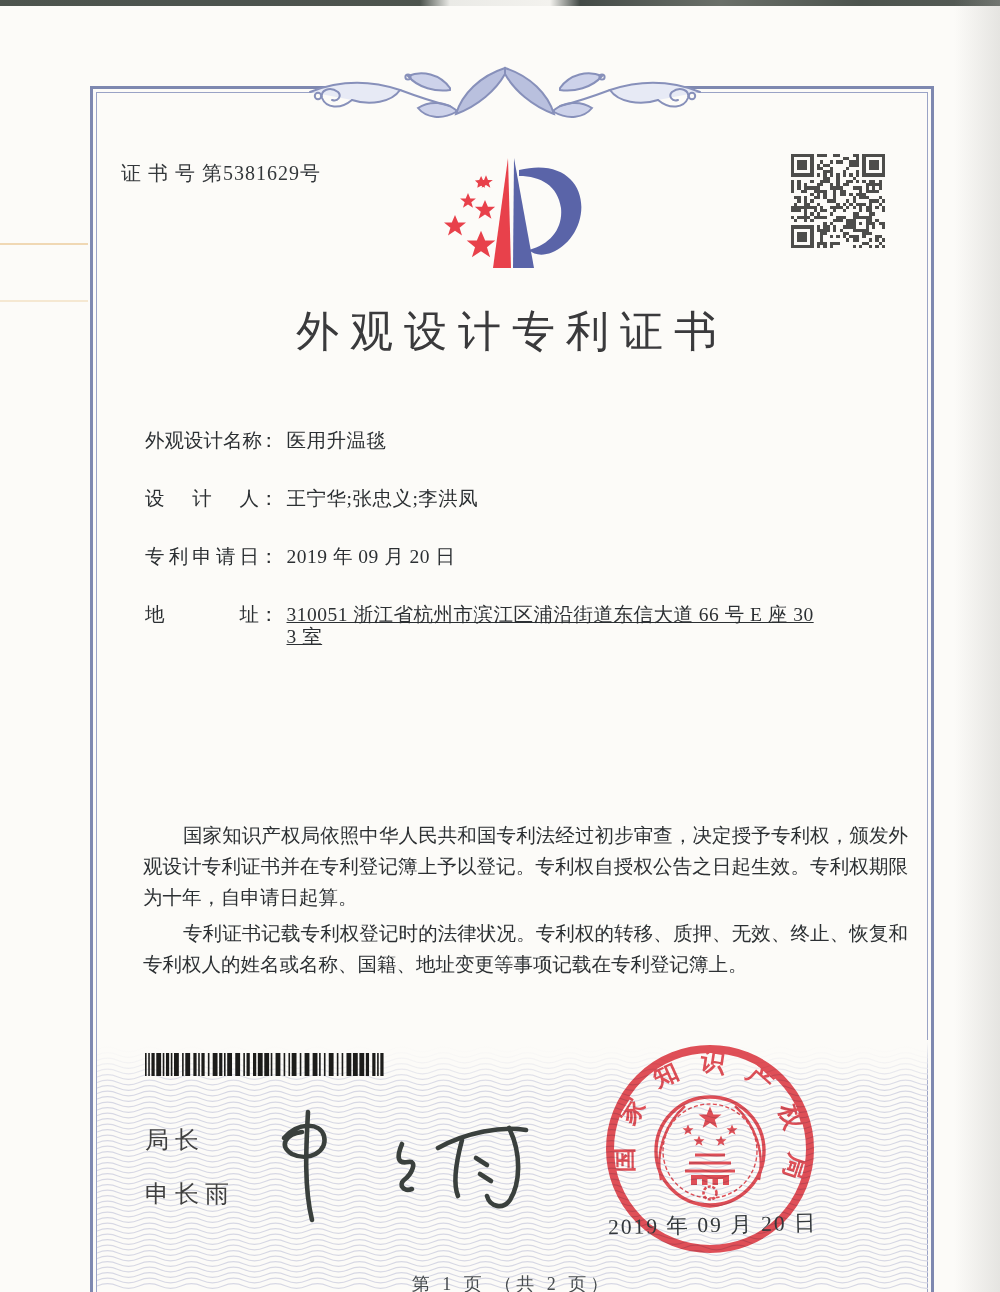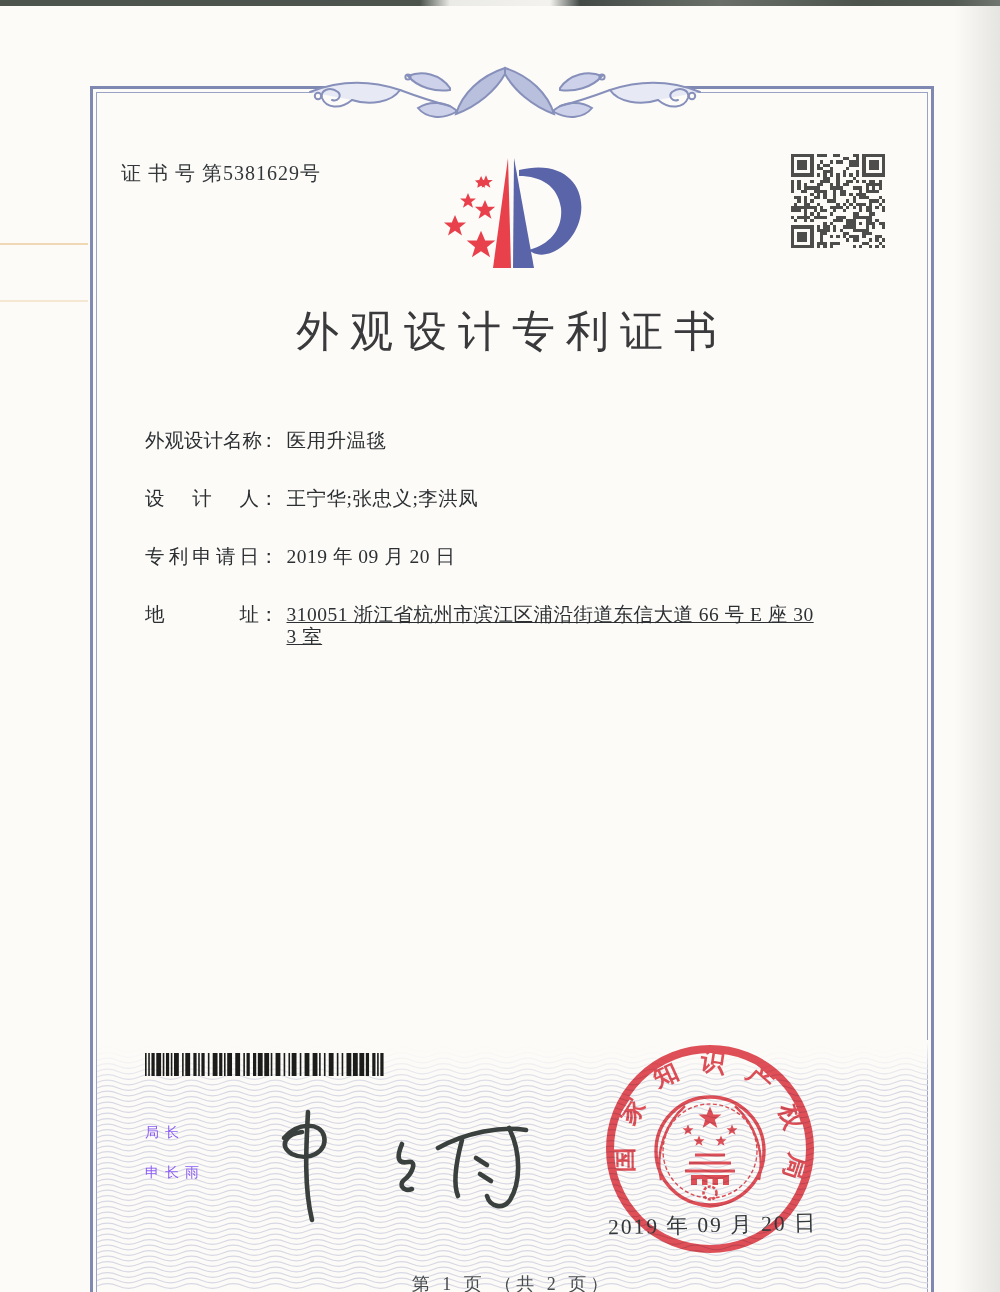--- a/index.html
+++ b/index.html
@@ -38,21 +38,21 @@
   .grant-num{display:inline-block;margin-left:52px;}
   
   .paras{position:absolute;left:143px;top:820px;width:765px;font-size:19.5px;line-height:31px;
     text-align:justify;color:#2c3033;}
   .para{text-indent:2.05em;margin:0 0 5px 0;}
   
   .waves{position:absolute;left:97px;top:1040px;}
   .waves-fade{position:absolute;left:97px;top:1040px;width:831px;height:48px;
     background:linear-gradient(#fcfbf8,rgba(252,251,248,0));}
   .barcode{position:absolute;left:145px;top:1053px;}
-  .officer{position:absolute;left:145px;top:1124px;font-size:14px;letter-spacing:6px;color:#8b5cf6;}
+  .officer{position:absolute;left:145px;top:1124px;font-size:24px;letter-spacing:6px;color:#404040;}
   .officer .name{margin-top:22px;}
   .signature{position:absolute;left:262px;top:1096px;}
   .seal{position:absolute;left:595px;top:1034px;mix-blend-mode:multiply;}
   .seal-date{position:absolute;left:608px;top:1210px;font-size:21.5px;letter-spacing:2px;
     color:#33383b;transform:rotate(-1.2deg);}
   .footer{position:absolute;left:90px;right:66px;top:1272px;text-align:center;
     font-size:18px;letter-spacing:4px;color:#474c4f;}
 </style>
 </head>
 <body>
@@ -424,20 +424,24 @@
       <span class="flabel">设计人</span><span class="fcolon">：</span><span class="fvalue">王宁华;张忠义;李洪凤</span>
     </div>
     <div class="frow">
       <span class="flabel">专利申请日</span><span class="fcolon">：</span><span class="fvalue">2019 年 09 月 20 日</span>
     </div>
     <div class="frow addr">
       <span class="flabel">地址</span><span class="fcolon">：</span><span class="fvalue"><span>310051  浙江省杭州市滨江区浦沿街道东信大道 66 号 E 座 30</span><br><span>3 室</span></span>
     </div>
   </div>
 
+  <div class="paras">
+    <p class="para">国家知识产权局依照中华人民共和国专利法经过初步审查，决定授予专利权，颁发外观设计专利证书并在专利登记簿上予以登记。专利权自授权公告之日起生效。专利权期限为十年，自申请日起算。</p>
+    <p class="para">专利证书记载专利权登记时的法律状况。专利权的转移、质押、无效、终止、恢复和专利权人的姓名或名称、国籍、地址变更等事项记载在专利登记簿上。</p>
+  </div>
 
   <svg class="waves" id="waves" width="831" height="252" viewBox="0 0 831 252">
       <path d="M0 4 c 7 -3.2, 14 -3.2, 21 0 c 7 3.2, 14 3.2, 21 0 c 7 -3.2, 14 -3.2, 21 0 c 7 3.2, 14 3.2, 21 0 c 7 -3.2, 14 -3.2, 21 0 c 7 3.2, 14 3.2, 21 0 c 7 -3.2, 14 -3.2, 21 0 c 7 3.2, 14 3.2, 21 0 c 7 -3.2, 14 -3.2, 21 0 c 7 3.2, 14 3.2, 21 0 c 7 -3.2, 14 -3.2, 21 0 c 7 3.2, 14 3.2, 21 0 c 7 -3.2, 14 -3.2, 21 0 c 7 3.2, 14 3.2, 21 0 c 7 -3.2, 14 -3.2, 21 0 c 7 3.2, 14 3.2, 21 0 c 7 -3.2, 14 -3.2, 21 0 c 7 3.2, 14 3.2, 21 0 c 7 -3.2, 14 -3.2, 21 0 c 7 3.2, 14 3.2, 21 0 c 7 -3.2, 14 -3.2, 21 0 c 7 3.2, 14 3.2, 21 0 c 7 -3.2, 14 -3.2, 21 0 c 7 3.2, 14 3.2, 21 0 c 7 -3.2, 14 -3.2, 21 0 c 7 3.2, 14 3.2, 21 0 c 7 -3.2, 14 -3.2, 21 0 c 7 3.2, 14 3.2, 21 0 c 7 -3.2, 14 -3.2, 21 0 c 7 3.2, 14 3.2, 21 0 c 7 -3.2, 14 -3.2, 21 0 c 7 3.2, 14 3.2, 21 0 c 7 -3.2, 14 -3.2, 21 0 c 7 3.2, 14 3.2, 21 0 c 7 -3.2, 14 -3.2, 21 0 c 7 3.2, 14 3.2, 21 0 c 7 -3.2, 14 -3.2, 21 0 c 7 3.2, 14 3.2, 21 0 c 7 -3.2, 14 -3.2, 21 0 c 7 3.2, 14 3.2, 21 0" fill="none" stroke="#d7d8e4" stroke-width="1.1" opacity="0.00"></path>
       <path d="M0 9.5 c 7 -3.2, 14 -3.2, 21 0 c 7 3.2, 14 3.2, 21 0 c 7 -3.2, 14 -3.2, 21 0 c 7 3.2, 14 3.2, 21 0 c 7 -3.2, 14 -3.2, 21 0 c 7 3.2, 14 3.2, 21 0 c 7 -3.2, 14 -3.2, 21 0 c 7 3.2, 14 3.2, 21 0 c 7 -3.2, 14 -3.2, 21 0 c 7 3.2, 14 3.2, 21 0 c 7 -3.2, 14 -3.2, 21 0 c 7 3.2, 14 3.2, 21 0 c 7 -3.2, 14 -3.2, 21 0 c 7 3.2, 14 3.2, 21 0 c 7 -3.2, 14 -3.2, 21 0 c 7 3.2, 14 3.2, 21 0 c 7 -3.2, 14 -3.2, 21 0 c 7 3.2, 14 3.2, 21 0 c 7 -3.2, 14 -3.2, 21 0 c 7 3.2, 14 3.2, 21 0 c 7 -3.2, 14 -3.2, 21 0 c 7 3.2, 14 3.2, 21 0 c 7 -3.2, 14 -3.2, 21 0 c 7 3.2, 14 3.2, 21 0 c 7 -3.2, 14 -3.2, 21 0 c 7 3.2, 14 3.2, 21 0 c 7 -3.2, 14 -3.2, 21 0 c 7 3.2, 14 3.2, 21 0 c 7 -3.2, 14 -3.2, 21 0 c 7 3.2, 14 3.2, 21 0 c 7 -3.2, 14 -3.2, 21 0 c 7 3.2, 14 3.2, 21 0 c 7 -3.2, 14 -3.2, 21 0 c 7 3.2, 14 3.2, 21 0 c 7 -3.2, 14 -3.2, 21 0 c 7 3.2, 14 3.2, 21 0 c 7 -3.2, 14 -3.2, 21 0 c 7 3.2, 14 3.2, 21 0 c 7 -3.2, 14 -3.2, 21 0 c 7 3.2, 14 3.2, 21 0" fill="none" stroke="#d7d8e4" stroke-width="1.1" opacity="0.17"></path>
       <path d="M0 15 c 7 -3.2, 14 -3.2, 21 0 c 7 3.2, 14 3.2, 21 0 c 7 -3.2, 14 -3.2, 21 0 c 7 3.2, 14 3.2, 21 0 c 7 -3.2, 14 -3.2, 21 0 c 7 3.2, 14 3.2, 21 0 c 7 -3.2, 14 -3.2, 21 0 c 7 3.2, 14 3.2, 21 0 c 7 -3.2, 14 -3.2, 21 0 c 7 3.2, 14 3.2, 21 0 c 7 -3.2, 14 -3.2, 21 0 c 7 3.2, 14 3.2, 21 0 c 7 -3.2, 14 -3.2, 21 0 c 7 3.2, 14 3.2, 21 0 c 7 -3.2, 14 -3.2, 21 0 c 7 3.2, 14 3.2, 21 0 c 7 -3.2, 14 -3.2, 21 0 c 7 3.2, 14 3.2, 21 0 c 7 -3.2, 14 -3.2, 21 0 c 7 3.2, 14 3.2, 21 0 c 7 -3.2, 14 -3.2, 21 0 c 7 3.2, 14 3.2, 21 0 c 7 -3.2, 14 -3.2, 21 0 c 7 3.2, 14 3.2, 21 0 c 7 -3.2, 14 -3.2, 21 0 c 7 3.2, 14 3.2, 21 0 c 7 -3.2, 14 -3.2, 21 0 c 7 3.2, 14 3.2, 21 0 c 7 -3.2, 14 -3.2, 21 0 c 7 3.2, 14 3.2, 21 0 c 7 -3.2, 14 -3.2, 21 0 c 7 3.2, 14 3.2, 21 0 c 7 -3.2, 14 -3.2, 21 0 c 7 3.2, 14 3.2, 21 0 c 7 -3.2, 14 -3.2, 21 0 c 7 3.2, 14 3.2, 21 0 c 7 -3.2, 14 -3.2, 21 0 c 7 3.2, 14 3.2, 21 0 c 7 -3.2, 14 -3.2, 21 0 c 7 3.2, 14 3.2, 21 0" fill="none" stroke="#d7d8e4" stroke-width="1.1" opacity="0.33"></path>
       <path d="M0 20.5 c 7 -3.2, 14 -3.2, 21 0 c 7 3.2, 14 3.2, 21 0 c 7 -3.2, 14 -3.2, 21 0 c 7 3.2, 14 3.2, 21 0 c 7 -3.2, 14 -3.2, 21 0 c 7 3.2, 14 3.2, 21 0 c 7 -3.2, 14 -3.2, 21 0 c 7 3.2, 14 3.2, 21 0 c 7 -3.2, 14 -3.2, 21 0 c 7 3.2, 14 3.2, 21 0 c 7 -3.2, 14 -3.2, 21 0 c 7 3.2, 14 3.2, 21 0 c 7 -3.2, 14 -3.2, 21 0 c 7 3.2, 14 3.2, 21 0 c 7 -3.2, 14 -3.2, 21 0 c 7 3.2, 14 3.2, 21 0 c 7 -3.2, 14 -3.2, 21 0 c 7 3.2, 14 3.2, 21 0 c 7 -3.2, 14 -3.2, 21 0 c 7 3.2, 14 3.2, 21 0 c 7 -3.2, 14 -3.2, 21 0 c 7 3.2, 14 3.2, 21 0 c 7 -3.2, 14 -3.2, 21 0 c 7 3.2, 14 3.2, 21 0 c 7 -3.2, 14 -3.2, 21 0 c 7 3.2, 14 3.2, 21 0 c 7 -3.2, 14 -3.2, 21 0 c 7 3.2, 14 3.2, 21 0 c 7 -3.2, 14 -3.2, 21 0 c 7 3.2, 14 3.2, 21 0 c 7 -3.2, 14 -3.2, 21 0 c 7 3.2, 14 3.2, 21 0 c 7 -3.2, 14 -3.2, 21 0 c 7 3.2, 14 3.2, 21 0 c 7 -3.2, 14 -3.2, 21 0 c 7 3.2, 14 3.2, 21 0 c 7 -3.2, 14 -3.2, 21 0 c 7 3.2, 14 3.2, 21 0 c 7 -3.2, 14 -3.2, 21 0 c 7 3.2, 14 3.2, 21 0" fill="none" stroke="#d7d8e4" stroke-width="1.1" opacity="0.50"></path>
       <path d="M0 26 c 7 -3.2, 14 -3.2, 21 0 c 7 3.2, 14 3.2, 21 0 c 7 -3.2, 14 -3.2, 21 0 c 7 3.2, 14 3.2, 21 0 c 7 -3.2, 14 -3.2, 21 0 c 7 3.2, 14 3.2, 21 0 c 7 -3.2, 14 -3.2, 21 0 c 7 3.2, 14 3.2, 21 0 c 7 -3.2, 14 -3.2, 21 0 c 7 3.2, 14 3.2, 21 0 c 7 -3.2, 14 -3.2, 21 0 c 7 3.2, 14 3.2, 21 0 c 7 -3.2, 14 -3.2, 21 0 c 7 3.2, 14 3.2, 21 0 c 7 -3.2, 14 -3.2, 21 0 c 7 3.2, 14 3.2, 21 0 c 7 -3.2, 14 -3.2, 21 0 c 7 3.2, 14 3.2, 21 0 c 7 -3.2, 14 -3.2, 21 0 c 7 3.2, 14 3.2, 21 0 c 7 -3.2, 14 -3.2, 21 0 c 7 3.2, 14 3.2, 21 0 c 7 -3.2, 14 -3.2, 21 0 c 7 3.2, 14 3.2, 21 0 c 7 -3.2, 14 -3.2, 21 0 c 7 3.2, 14 3.2, 21 0 c 7 -3.2, 14 -3.2, 21 0 c 7 3.2, 14 3.2, 21 0 c 7 -3.2, 14 -3.2, 21 0 c 7 3.2, 14 3.2, 21 0 c 7 -3.2, 14 -3.2, 21 0 c 7 3.2, 14 3.2, 21 0 c 7 -3.2, 14 -3.2, 21 0 c 7 3.2, 14 3.2, 21 0 c 7 -3.2, 14 -3.2, 21 0 c 7 3.2, 14 3.2, 21 0 c 7 -3.2, 14 -3.2, 21 0 c 7 3.2, 14 3.2, 21 0 c 7 -3.2, 14 -3.2, 21 0 c 7 3.2, 14 3.2, 21 0" fill="none" stroke="#d7d8e4" stroke-width="1.1" opacity="0.67"></path>
       <path d="M0 31.5 c 7 -3.2, 14 -3.2, 21 0 c 7 3.2, 14 3.2, 21 0 c 7 -3.2, 14 -3.2, 21 0 c 7 3.2, 14 3.2, 21 0 c 7 -3.2, 14 -3.2, 21 0 c 7 3.2, 14 3.2, 21 0 c 7 -3.2, 14 -3.2, 21 0 c 7 3.2, 14 3.2, 21 0 c 7 -3.2, 14 -3.2, 21 0 c 7 3.2, 14 3.2, 21 0 c 7 -3.2, 14 -3.2, 21 0 c 7 3.2, 14 3.2, 21 0 c 7 -3.2, 14 -3.2, 21 0 c 7 3.2, 14 3.2, 21 0 c 7 -3.2, 14 -3.2, 21 0 c 7 3.2, 14 3.2, 21 0 c 7 -3.2, 14 -3.2, 21 0 c 7 3.2, 14 3.2, 21 0 c 7 -3.2, 14 -3.2, 21 0 c 7 3.2, 14 3.2, 21 0 c 7 -3.2, 14 -3.2, 21 0 c 7 3.2, 14 3.2, 21 0 c 7 -3.2, 14 -3.2, 21 0 c 7 3.2, 14 3.2, 21 0 c 7 -3.2, 14 -3.2, 21 0 c 7 3.2, 14 3.2, 21 0 c 7 -3.2, 14 -3.2, 21 0 c 7 3.2, 14 3.2, 21 0 c 7 -3.2, 14 -3.2, 21 0 c 7 3.2, 14 3.2, 21 0 c 7 -3.2, 14 -3.2, 21 0 c 7 3.2, 14 3.2, 21 0 c 7 -3.2, 14 -3.2, 21 0 c 7 3.2, 14 3.2, 21 0 c 7 -3.2, 14 -3.2, 21 0 c 7 3.2, 14 3.2, 21 0 c 7 -3.2, 14 -3.2, 21 0 c 7 3.2, 14 3.2, 21 0 c 7 -3.2, 14 -3.2, 21 0 c 7 3.2, 14 3.2, 21 0" fill="none" stroke="#d7d8e4" stroke-width="1.1" opacity="0.83"></path>
       <path d="M0 37 c 7 -3.2, 14 -3.2, 21 0 c 7 3.2, 14 3.2, 21 0 c 7 -3.2, 14 -3.2, 21 0 c 7 3.2, 14 3.2, 21 0 c 7 -3.2, 14 -3.2, 21 0 c 7 3.2, 14 3.2, 21 0 c 7 -3.2, 14 -3.2, 21 0 c 7 3.2, 14 3.2, 21 0 c 7 -3.2, 14 -3.2, 21 0 c 7 3.2, 14 3.2, 21 0 c 7 -3.2, 14 -3.2, 21 0 c 7 3.2, 14 3.2, 21 0 c 7 -3.2, 14 -3.2, 21 0 c 7 3.2, 14 3.2, 21 0 c 7 -3.2, 14 -3.2, 21 0 c 7 3.2, 14 3.2, 21 0 c 7 -3.2, 14 -3.2, 21 0 c 7 3.2, 14 3.2, 21 0 c 7 -3.2, 14 -3.2, 21 0 c 7 3.2, 14 3.2, 21 0 c 7 -3.2, 14 -3.2, 21 0 c 7 3.2, 14 3.2, 21 0 c 7 -3.2, 14 -3.2, 21 0 c 7 3.2, 14 3.2, 21 0 c 7 -3.2, 14 -3.2, 21 0 c 7 3.2, 14 3.2, 21 0 c 7 -3.2, 14 -3.2, 21 0 c 7 3.2, 14 3.2, 21 0 c 7 -3.2, 14 -3.2, 21 0 c 7 3.2, 14 3.2, 21 0 c 7 -3.2, 14 -3.2, 21 0 c 7 3.2, 14 3.2, 21 0 c 7 -3.2, 14 -3.2, 21 0 c 7 3.2, 14 3.2, 21 0 c 7 -3.2, 14 -3.2, 21 0 c 7 3.2, 14 3.2, 21 0 c 7 -3.2, 14 -3.2, 21 0 c 7 3.2, 14 3.2, 21 0 c 7 -3.2, 14 -3.2, 21 0 c 7 3.2, 14 3.2, 21 0" fill="none" stroke="#d7d8e4" stroke-width="1.1" opacity="1"></path>
       <path d="M0 42.5 c 7 -3.2, 14 -3.2, 21 0 c 7 3.2, 14 3.2, 21 0 c 7 -3.2, 14 -3.2, 21 0 c 7 3.2, 14 3.2, 21 0 c 7 -3.2, 14 -3.2, 21 0 c 7 3.2, 14 3.2, 21 0 c 7 -3.2, 14 -3.2, 21 0 c 7 3.2, 14 3.2, 21 0 c 7 -3.2, 14 -3.2, 21 0 c 7 3.2, 14 3.2, 21 0 c 7 -3.2, 14 -3.2, 21 0 c 7 3.2, 14 3.2, 21 0 c 7 -3.2, 14 -3.2, 21 0 c 7 3.2, 14 3.2, 21 0 c 7 -3.2, 14 -3.2, 21 0 c 7 3.2, 14 3.2, 21 0 c 7 -3.2, 14 -3.2, 21 0 c 7 3.2, 14 3.2, 21 0 c 7 -3.2, 14 -3.2, 21 0 c 7 3.2, 14 3.2, 21 0 c 7 -3.2, 14 -3.2, 21 0 c 7 3.2, 14 3.2, 21 0 c 7 -3.2, 14 -3.2, 21 0 c 7 3.2, 14 3.2, 21 0 c 7 -3.2, 14 -3.2, 21 0 c 7 3.2, 14 3.2, 21 0 c 7 -3.2, 14 -3.2, 21 0 c 7 3.2, 14 3.2, 21 0 c 7 -3.2, 14 -3.2, 21 0 c 7 3.2, 14 3.2, 21 0 c 7 -3.2, 14 -3.2, 21 0 c 7 3.2, 14 3.2, 21 0 c 7 -3.2, 14 -3.2, 21 0 c 7 3.2, 14 3.2, 21 0 c 7 -3.2, 14 -3.2, 21 0 c 7 3.2, 14 3.2, 21 0 c 7 -3.2, 14 -3.2, 21 0 c 7 3.2, 14 3.2, 21 0 c 7 -3.2, 14 -3.2, 21 0 c 7 3.2, 14 3.2, 21 0" fill="none" stroke="#d7d8e4" stroke-width="1.1" opacity="1"></path>

